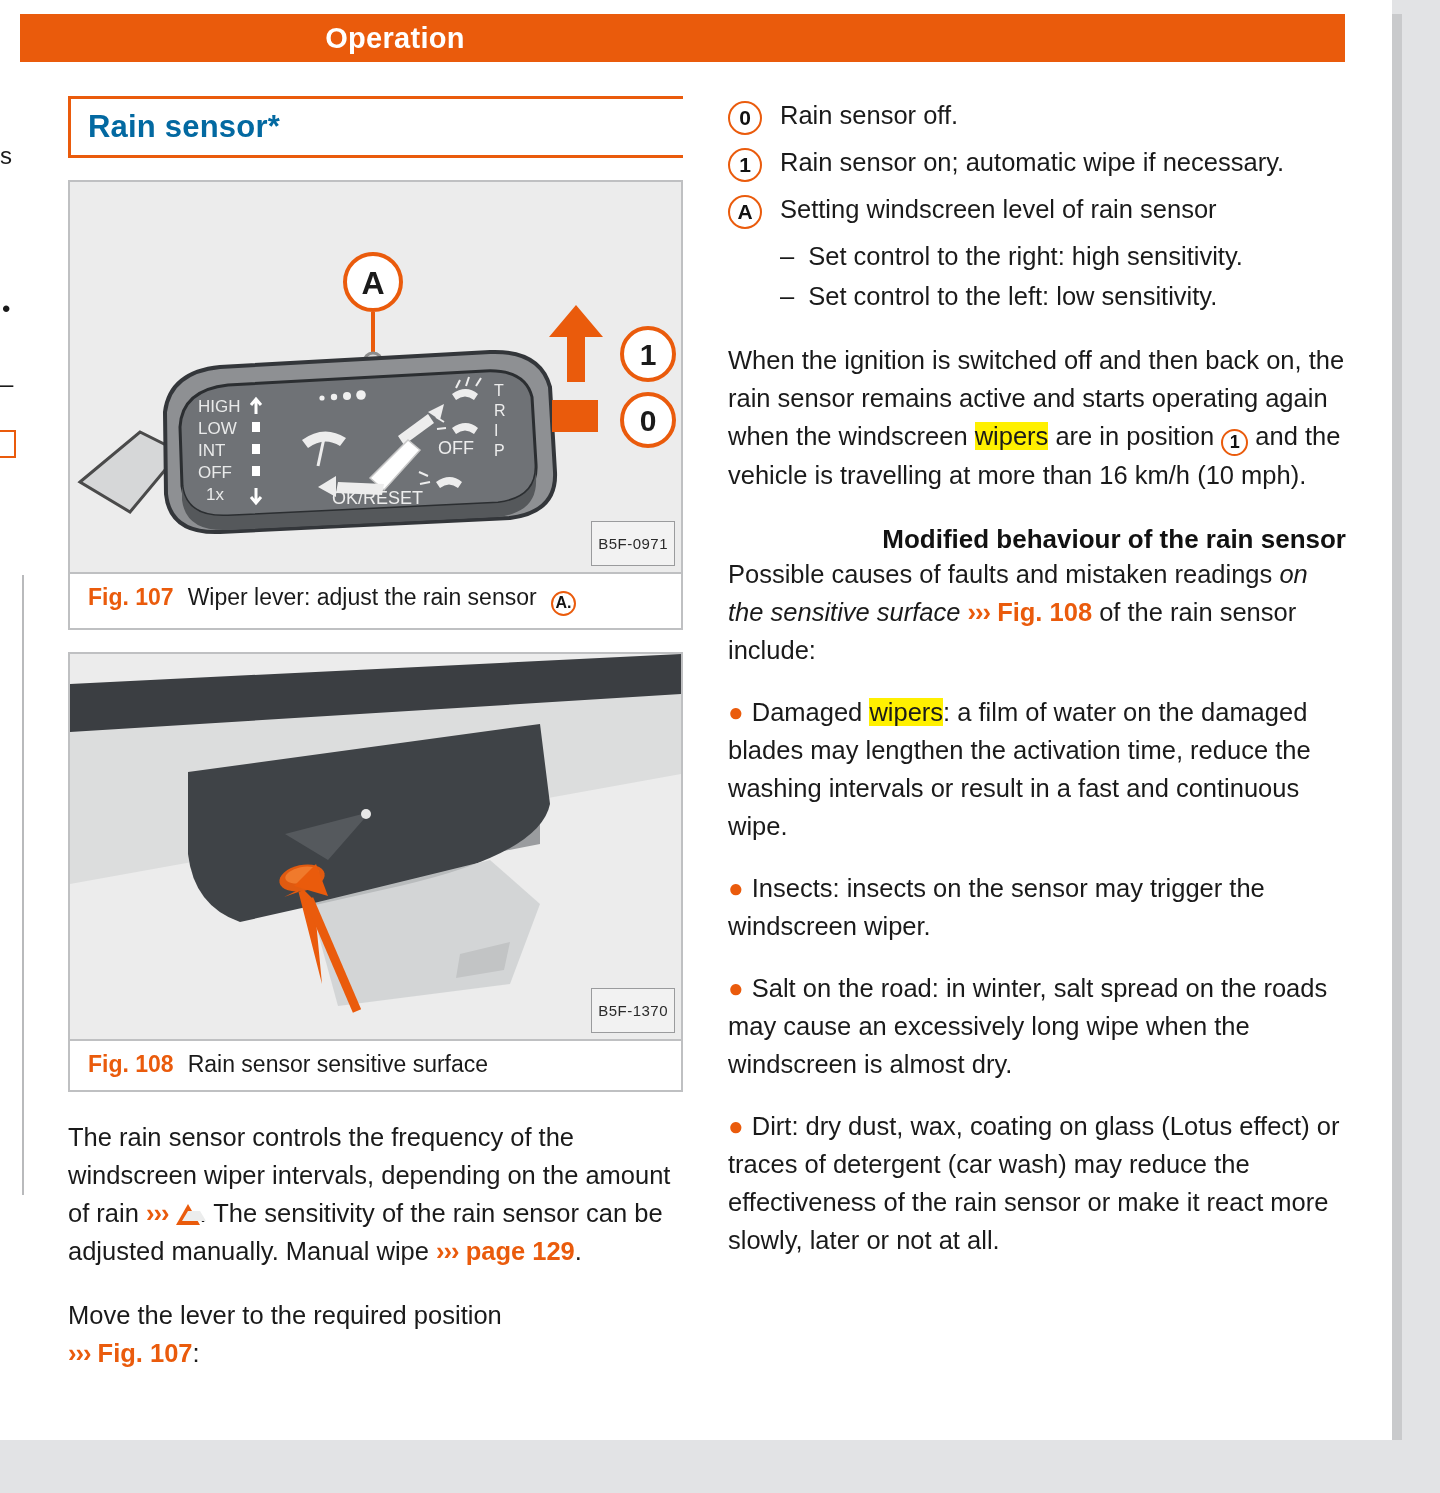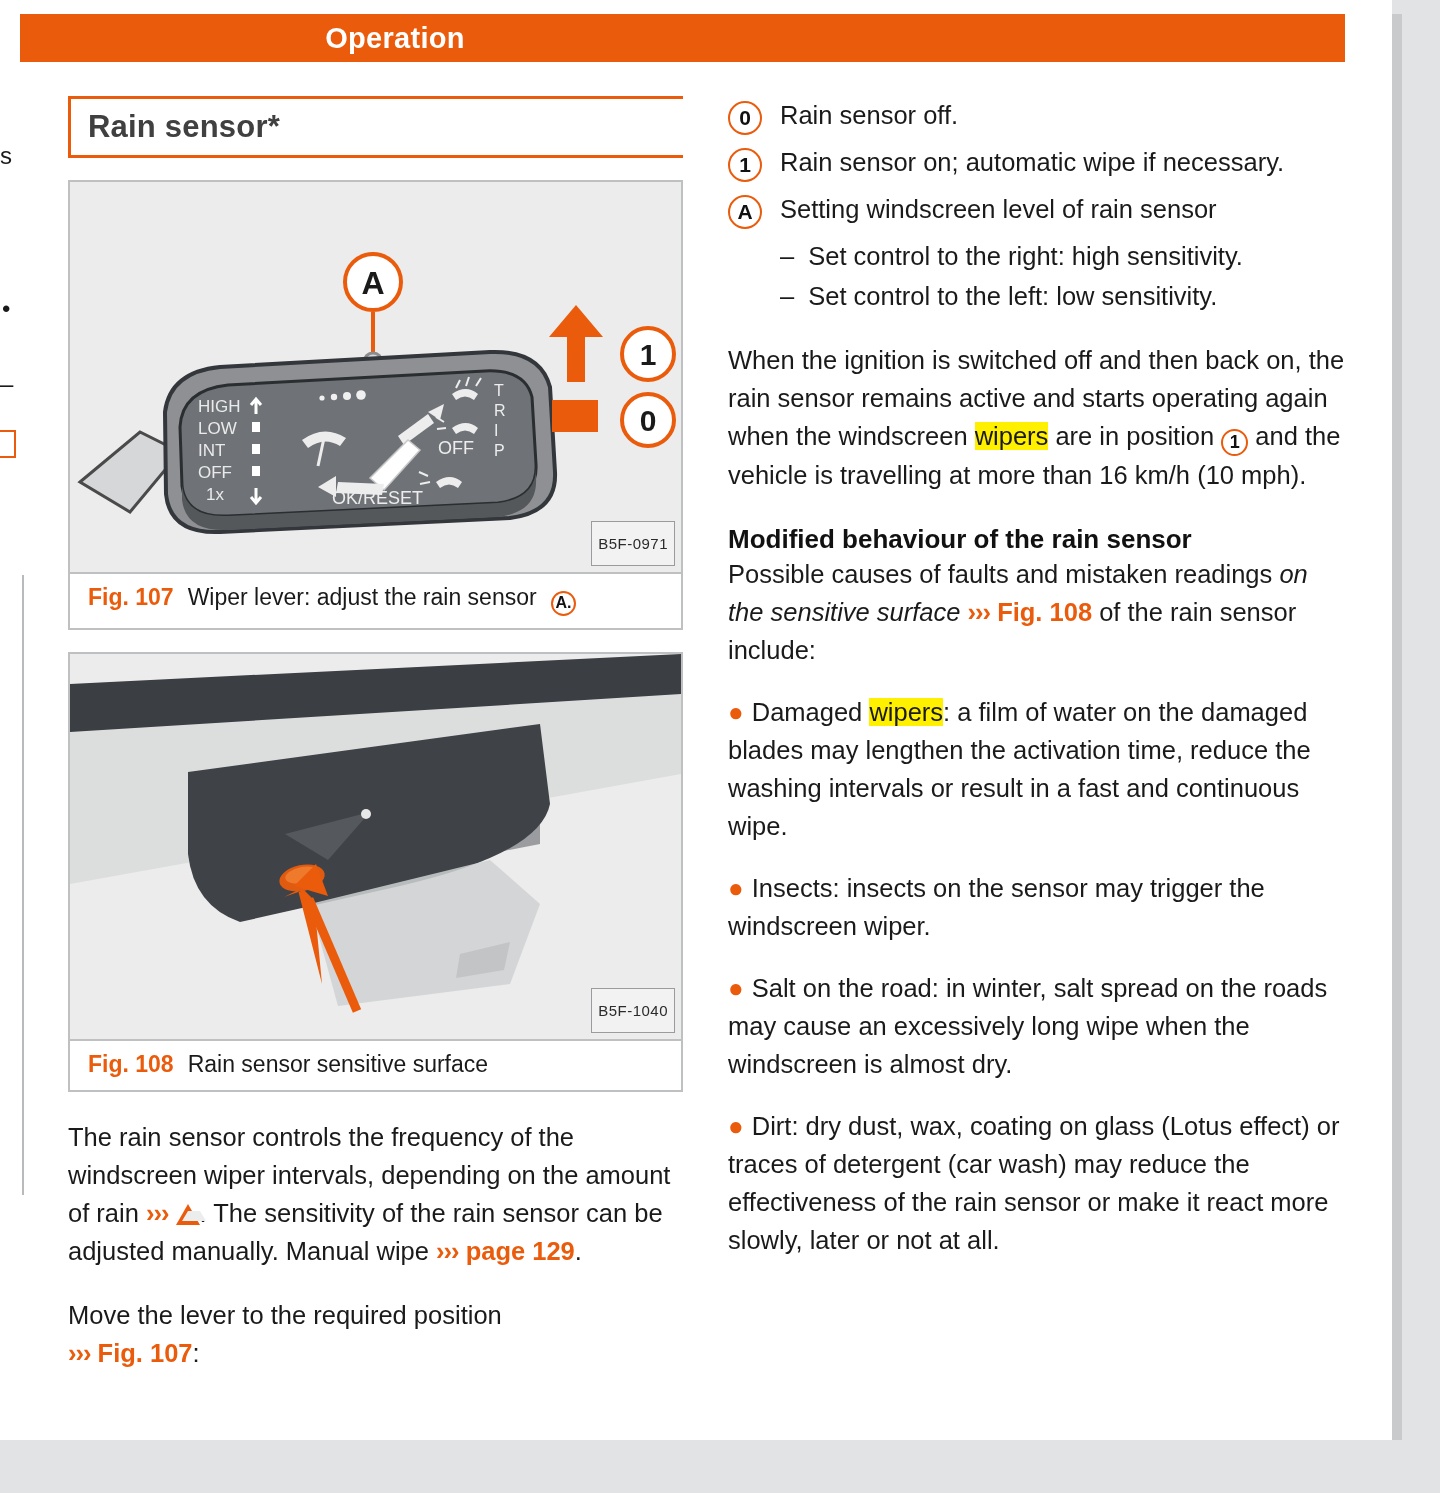--- a/index.html
+++ b/index.html
@@ -100,21 +100,21 @@
     position: absolute;
     left: 728px;
     top: 96px;
     width: 618px;
   }
 
   
   .sec-head {
     font-size: 31px;
     font-weight: bold;
-    color: #404040;
+    color: #0369a1;
     border-top: 3px solid #ea5b0c;
     border-bottom: 3px solid #ea5b0c;
     padding: 10px 0 10px 20px;
     letter-spacing: 0.2px;
     box-sizing: border-box;
   }
   .sec-head-top-accent {
     
     position: relative;
   }
@@ -171,20 +171,21 @@
   }
   .orange-bold { color: #ea5b0c; font-weight: bold; }
   .arrows { color: #ea5b0c; font-weight: bold; letter-spacing: -1px; }
   .ital { font-style: italic; }
   .hl { background: #fff000; }
   b.subhead {
     display: block;
     font-size: 26px;
     margin-top: 30px;
     color: #111;
+    text-align: right;
   }
 
   
   .clist { margin: 0; }
   .citem {
     display: flex;
     margin-bottom: 8px;
   }
   .circ {
     flex: 0 0 auto;
@@ -403,21 +404,21 @@
           <path d="M240 250 L420 206 L470 250 L440 330 L268 352 Z" fill="#cfd1d2" opacity="0.85"></path>
           <path d="M390 300 L440 288 L434 316 L386 324 Z" fill="#c2c4c5"></path>
 
           <ellipse cx="232" cy="224" rx="23" ry="13" fill="#e05a10" transform="rotate(-12 232 224)"></ellipse>
           <ellipse cx="232" cy="221" rx="17" ry="8" fill="#f07a2c" transform="rotate(-12 232 221)"></ellipse>
 
           <path d="M252 330 L228 236 L214 243 L234 236 L244 246 Z" fill="#ea5b0c"></path>
           <path d="M287 357 L239 245" stroke="#ea5b0c" stroke-width="9" fill="none"></path>
           <path d="M224 232 l34 10 l-12 -32 z" fill="#ea5b0c"></path>
         </svg>
-        <div class="fig-code">B5F-1040</div>
+        <div class="fig-code">B5F-1370</div>
       </div>
       <div class="fig-caption">
         <span class="lbl">Fig. 108</span><span>Rain sensor sensitive surface</span>
       </div>
     </div>
 
     <p class="body">
       <span>The rain sensor controls the frequency of the windscreen wiper intervals, depending on the amount of rain </span><span class="arrows">›››</span>&nbsp;<span class="warn-tri"></span><span>. The sensitivity of the rain sensor can be adjusted manually. Manual wipe </span><span class="arrows">›››</span>&nbsp;<span class="orange-bold">page 129</span><span>.</span>
     </p>
 

